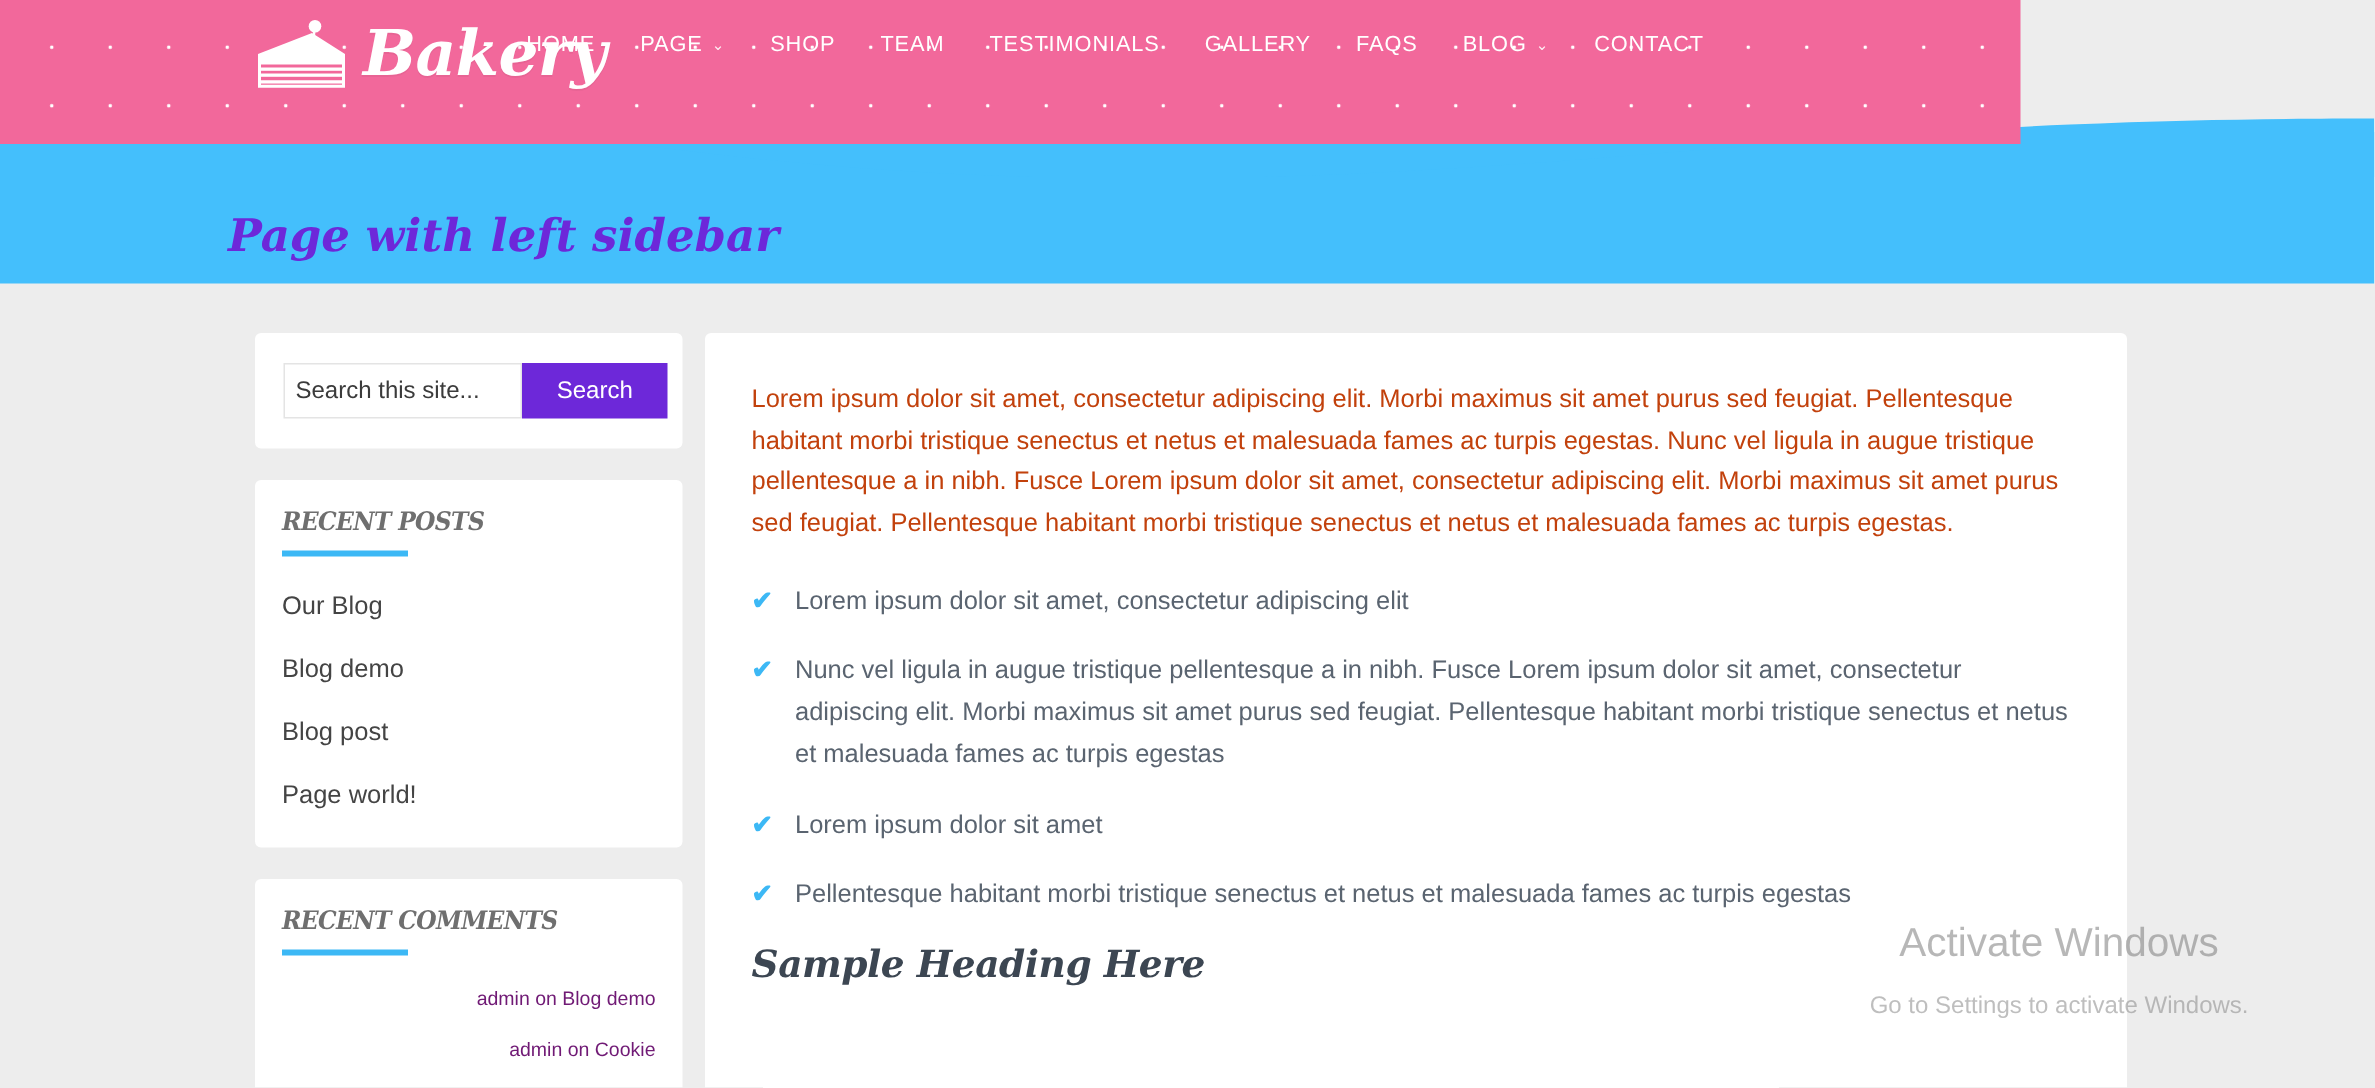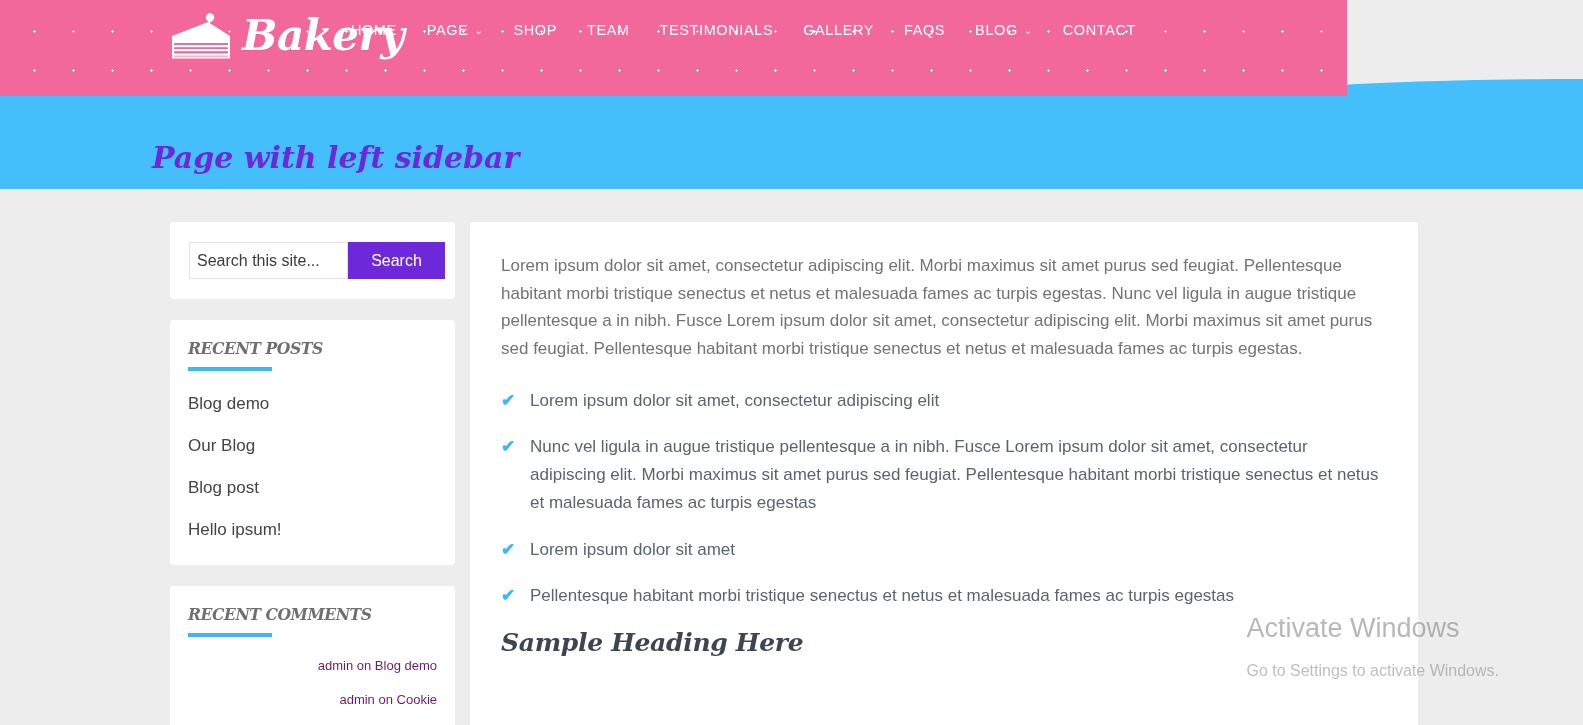--- a/index.html
+++ b/index.html
@@ -143,21 +143,21 @@
   .main-card {
     position: absolute; left: 470px; top: 33px;
     width: 948px; min-height: 560px;
     background: #ffffff; border-radius: 4px;
     padding: 30px 31px 40px 31px;
   }
   .main-card p {
     margin: 0 0 24px 0;
     font-size: 17px;
     line-height: 1.63;
-    color: #737373;
+    color: #c2410c;
     font-family: "Liberation Sans", sans-serif;
   }
   .check-list { list-style: none; margin: 0 0 14px 0; padding: 0; }
   .check-list li {
     position: relative;
     padding-left: 29px;
     margin-bottom: 18px;
     font-size: 17px;
     line-height: 1.66;
     color: #5a6470;
@@ -170,21 +170,21 @@
     font-family: "DejaVu Serif", serif;
     font-style: italic; font-weight: bold;
     font-size: 25px; color: #3c4652;
     margin: 14px 0 0 0;
     letter-spacing: -0.3px;
   }
 
   
   .watermark {
     position: absolute; right: 84px; bottom: 45px;
-    text-align: left; z-index: 20; pointer-events: none;
+    text-align: center; z-index: 20; pointer-events: none;
     user-select: none;
   }
   .watermark .wm-title {
     font-size: 27px; color: #7e7e7e; opacity: 0.55;
     font-family: "Liberation Sans", sans-serif;
     line-height: 1.1;
   }
   .watermark .wm-sub {
     font-size: 16px; color: #8a8a8a; opacity: 0.55;
     font-family: "Liberation Sans", sans-serif;
@@ -266,24 +266,24 @@
         <div class="search-row">
           <input class="search-input" type="text" placeholder="Search this site..." style="">
           <button class="search-btn">Search</button>
         </div>
       </div>
 
       <div class="widget">
         <div class="widget-title">RECENT POSTS</div>
         <div class="title-underline"></div>
         <ul class="widget-list">
+          <li><a>Our Blog</a></li>
           <li><a>Blog demo</a></li>
-          <li><a>Our Blog</a></li>
           <li><a>Blog post</a></li>
-          <li><a>Hello ipsum!</a></li>
+          <li><a>Page world!</a></li>
         </ul>
       </div>
 
       <div class="widget">
         <div class="widget-title">RECENT COMMENTS</div>
         <div class="title-underline"></div>
         <ul class="widget-list">
           <li class="comment-item">admin on Blog demo</li>
           <li class="comment-item">admin on Cookie</li>
 

